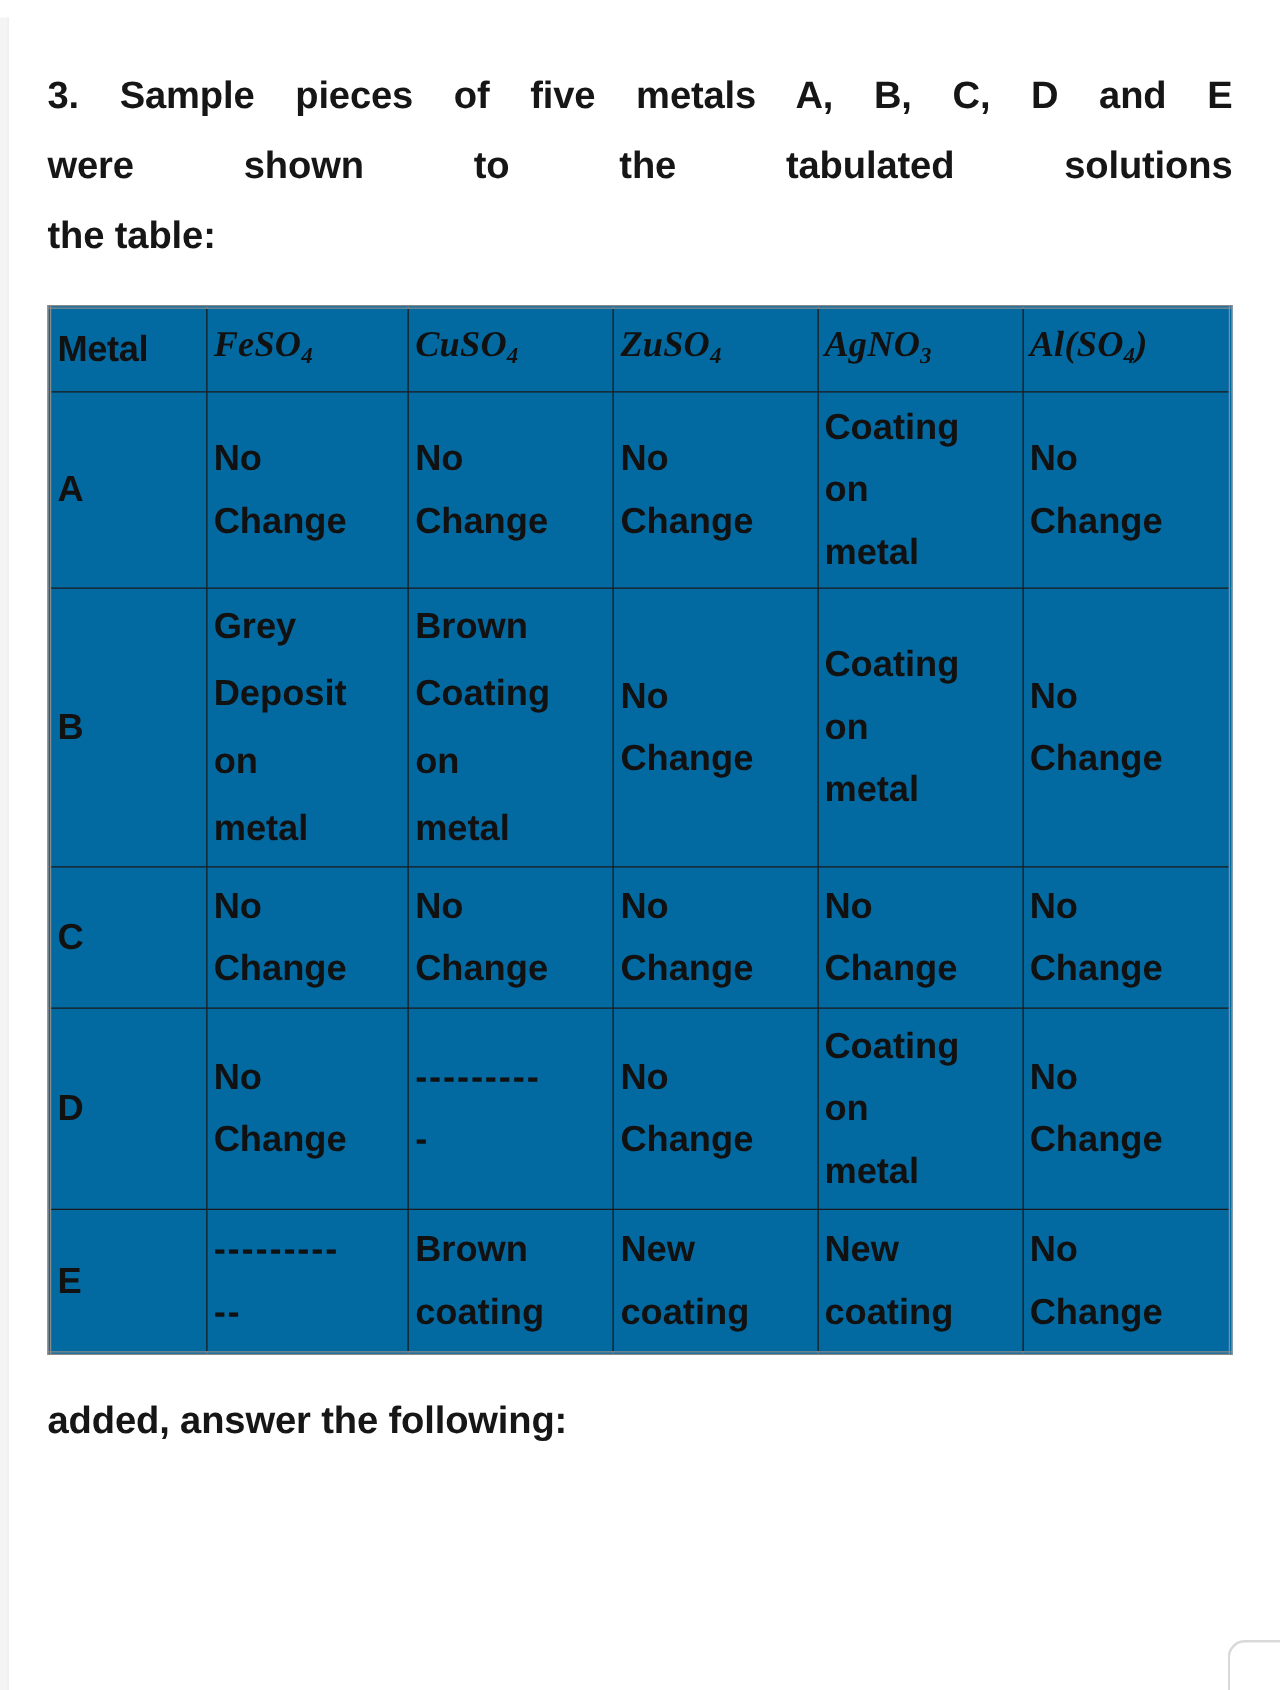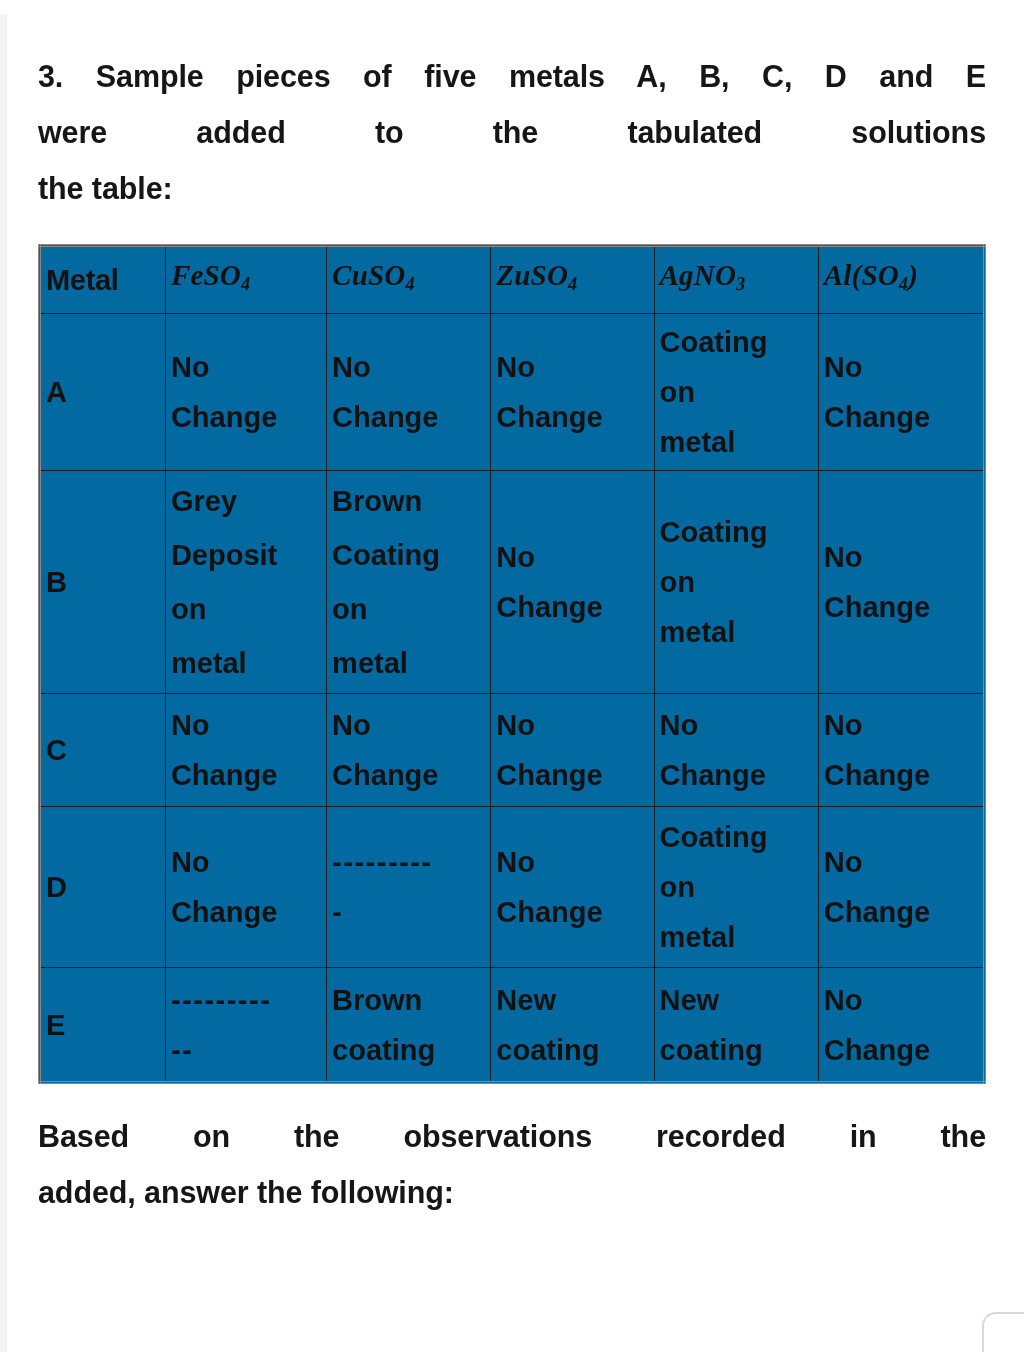--- a/index.html
+++ b/index.html
@@ -166,21 +166,21 @@
 
 <div class="page-card">
 
   <div class="left-gutter"></div>
   <div class="card-edge-right"></div>
 
   <div class="content">
 
     <div class="para intro">
       <span class="line">3. Sample pieces of five metals A, B, C, D and E</span>
-      <span class="line">were added to the tabulated solutions</span>
+      <span class="line">were shown to the tabulated solutions</span>
       <span class="line last">the table:</span>
     </div>
 
     <div class="table-wrap">
       <table class="obs">
         <colgroup>
           <col class="c0">
             <col class="c1">
             <col class="c2">
             <col class="c3">
@@ -318,18 +318,17 @@
             <td class="obs-cell">
                 <span class="txt">No
 Change</span>
               </td>
           </tr>
         </tbody>
       </table>
     </div>
 
     <div class="para outro">
-      <span class="line">Based on the observations recorded in the</span>
       <span class="line last">added, answer the following:</span>
     </div>
 
   </div>
 </div>
 
 </body></html>

